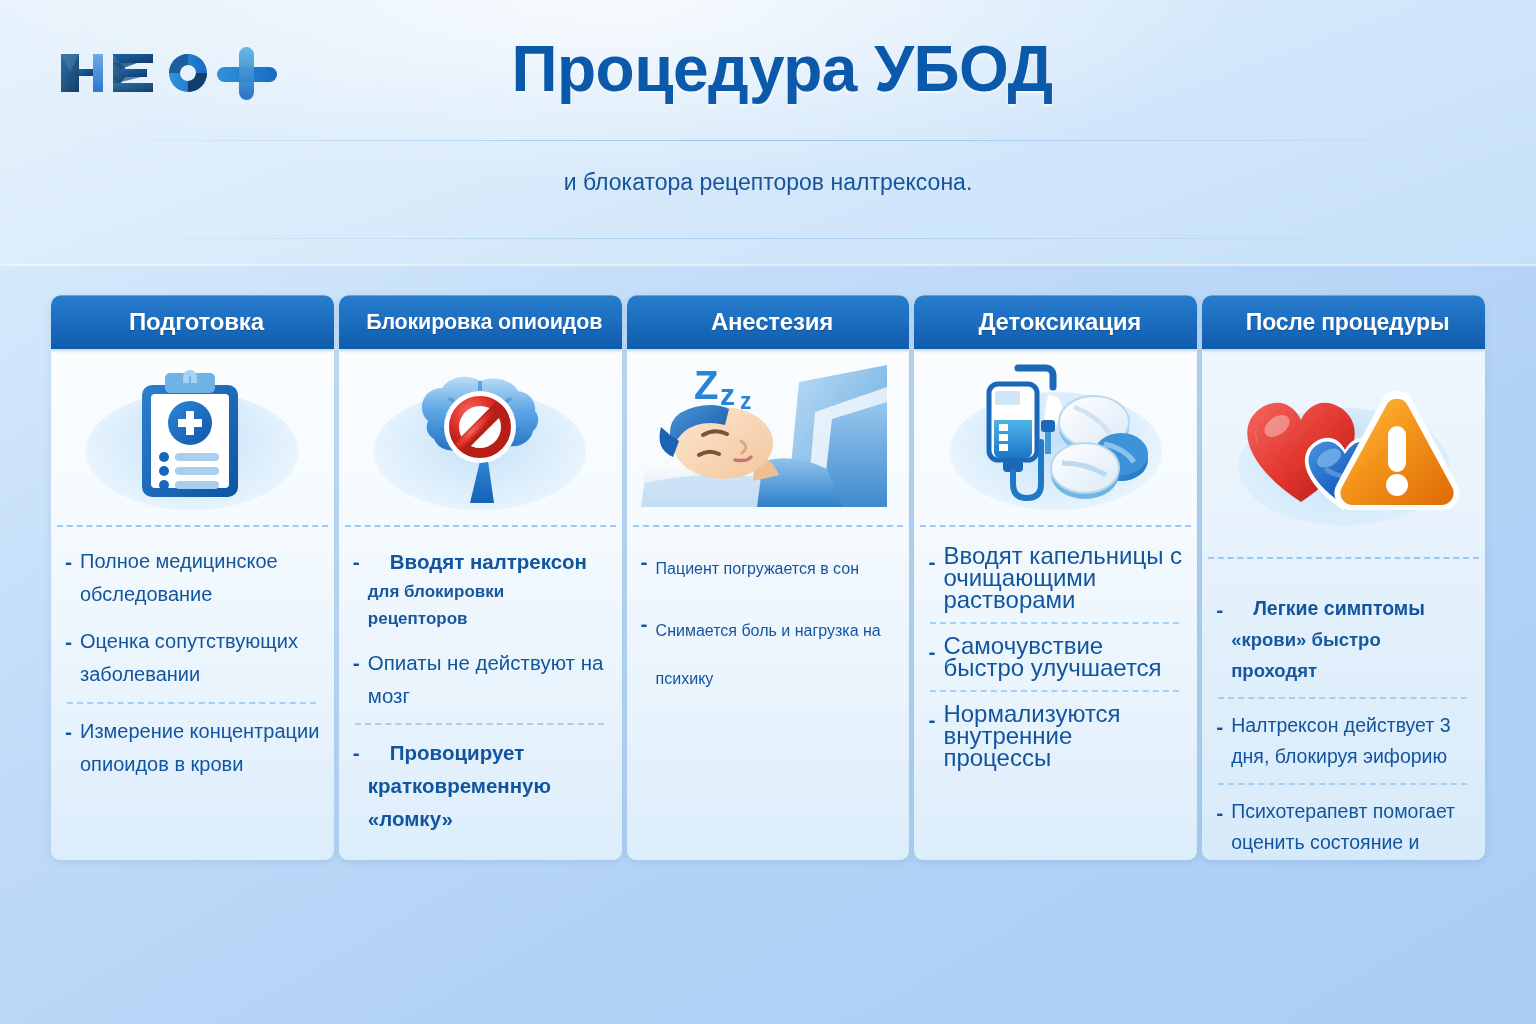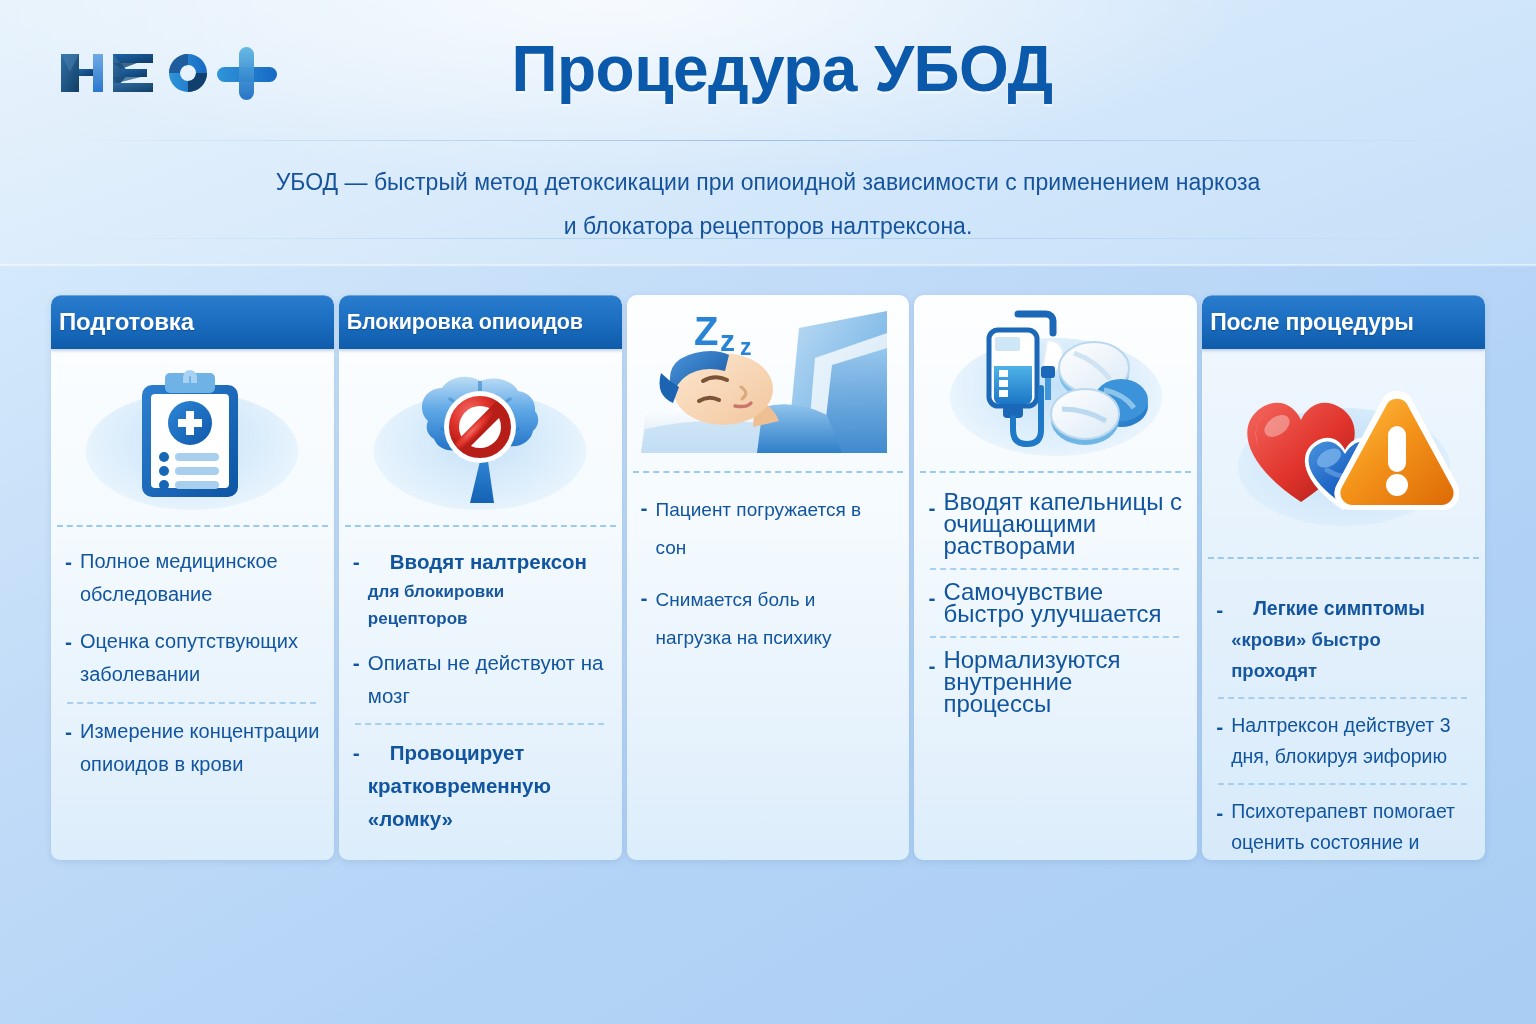--- a/index.html
+++ b/index.html
@@ -71,21 +71,21 @@
     display:flex; flex-direction:column;
     overflow:hidden;
     position:relative;
   }
   .card.c5{ background:linear-gradient(180deg,#f1f8fe 0%,#e6f2fc 45%,#d7eafa 100%);gap:16px; }
 
   .card-head{
     height:54px; flex:0 0 54px;
     background:linear-gradient(180deg,#2a7ccd 0%,#1d6fc2 45%,#0f5cab 100%);
     border-radius:9px 9px 0 0;
-    display:flex; align-items:center; justify-content:flex-start;
+    display:flex; align-items:center; justify-content:center;
     box-shadow:inset 0 1px 0 rgba(255,255,255,.30), 0 2px 3px rgba(20,70,130,.22);
     padding-left:8px;
   }
   .card-head-label{
     color:#fff; font-size:24px; font-weight:bold; letter-spacing:-.2px;
     text-shadow:0 1px 1px rgba(10,50,95,.45);
     white-space:nowrap;
   }
   .card.c2 .card-head-label{ font-size:21.5px; }
   .card.c5 .card-head-label{ font-size:23px; }
@@ -123,21 +123,21 @@
     display:block; font-size:17px; line-height:27px; color:#16579f; font-weight:bold;
   }
   .bsep{
     height:0; margin:11px 4px 11px 2px;
     border-top:2px dashed rgba(158,203,240,.9);
   }
   .bgap{ height:14px; }
 
   
   .card.c1 .bullet .btext{ font-size:20px; }
-  .card.c3 .bullet .btext{ font-size:19px; line-height:38px; }
+  .card.c3 .bullet .btext{ font-size:16px; line-height:48px; }
   .card.c5 .bullet .btext{ font-size:19.5px; line-height:31px; }
   .card.c5 .bullet .sub{ font-size:18.5px; line-height:31px; font-weight:bold; }
   .card.c2 .bullet .btext{ font-size:20.5px; }
   .card.c4 .bullet .btext{ font-size:24px; line-height:22px; }
 </style>
 </head>
 <body>
 
 <div id="bg-top"></div>
 <div id="bg-bottom"></div>
@@ -186,21 +186,20 @@
     <path d="M150 31a19 19 0 01-19 19v-11a8 8 0 008-8z" fill="#12406e"></path>
 
     <rect x="160" y="25" width="60" height="15" rx="7.5" fill="url(#lgD)"></rect>
     <rect x="182" y="5" width="15" height="53" rx="7.5" fill="url(#lgE)" opacity=".95"></rect>
   </svg>
 </div>
 
 <div id="title">Процедура УБОД</div>
 <div id="title-rule"></div>
 <div id="subtitle">
-  <div>УБОД — быстрый метод детоксикации при опиоидной зависимости с применением наркоза</div>
   <div>и блокатора рецепторов налтрексона.</div>
 </div>
 <div id="subtitle-rule"></div>
 
 <div id="cards">
 
   <div class="card c1">
     <div class="card-head">
       <span class="card-head-label">Подготовка</span>
     </div>
@@ -305,20 +304,23 @@
       <div class="bullet">
         <span class="dash">-</span>
         <span class="btext">
           <b>Провоцирует кратковременную «ломку»</b>
         </span>
       </div>
     </div>
   </div>
 
   <div class="card c3">
+    <div class="card-head">
+      <span class="card-head-label">Анестезия</span>
+    </div>
     <div class="icon-zone">
       <svg width="262" height="160" viewBox="0 0 262 160">
         <defs>
           <linearGradient id="blkt" x1="0" y1="0" x2="1" y2="1">
             <stop offset="0" stop-color="#bedcf4"></stop>
               <stop offset="100%" stop-color="#5aa5e0"></stop>
           </linearGradient>
           <linearGradient id="blkt2" x1="0" y1="0" x2="0" y2="1">
             <stop offset="0" stop-color="#8fc3ec"></stop>
               <stop offset="100%" stop-color="#2f7fc9"></stop>
@@ -372,20 +374,23 @@
       </div>
       <div class="bgap"></div>
       <div class="bullet">
         <span class="dash">-</span>
         <span class="btext">Снимается боль и нагрузка на психику</span>
       </div>
     </div>
   </div>
 
   <div class="card c4">
+    <div class="card-head">
+      <span class="card-head-label">Детоксикация</span>
+    </div>
     <div class="icon-zone">
       <div class="blob"></div>
       <svg width="190" height="150" viewBox="0 0 190 150">
         <defs>
           <linearGradient id="bagfl" x1="0" y1="0" x2="0" y2="1">
             <stop offset="0" stop-color="#4fb3e8"></stop>
               <stop offset="100%" stop-color="#1b76c6"></stop>
           </linearGradient>
           <linearGradient id="pillg" x1="0" y1="0" x2="1" y2="1">
             <stop offset="0" stop-color="#ffffff"></stop>

